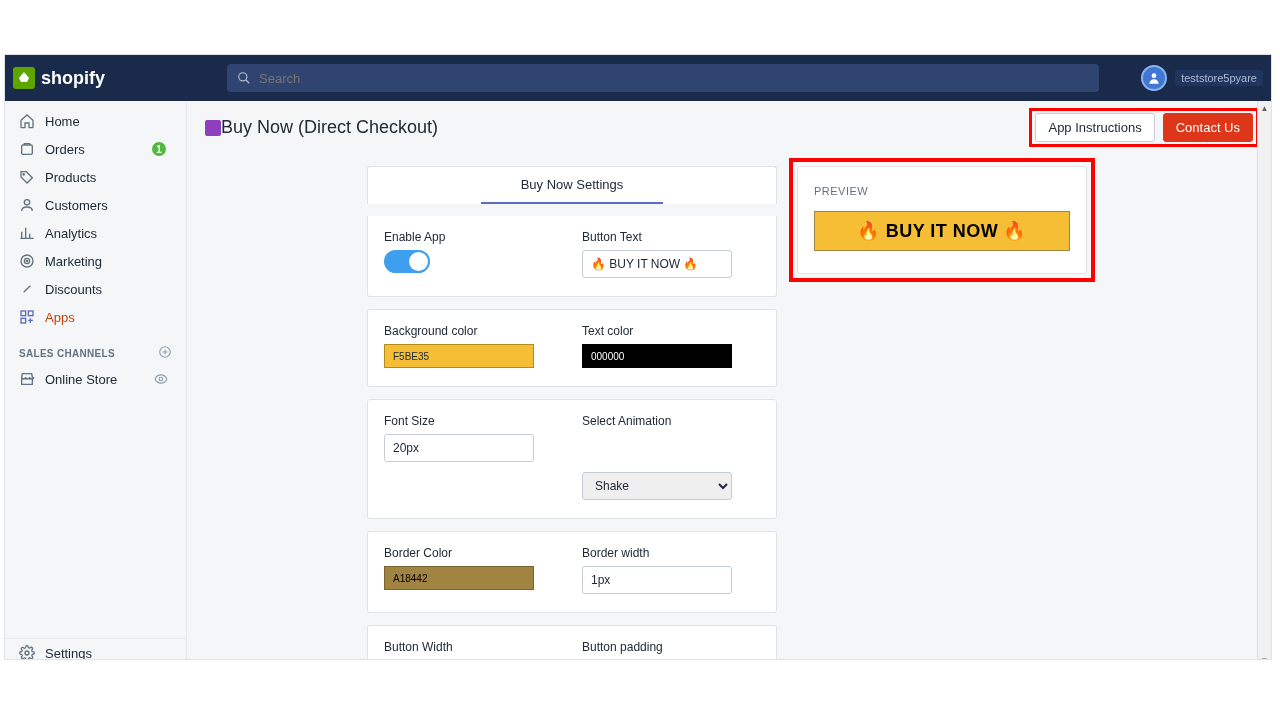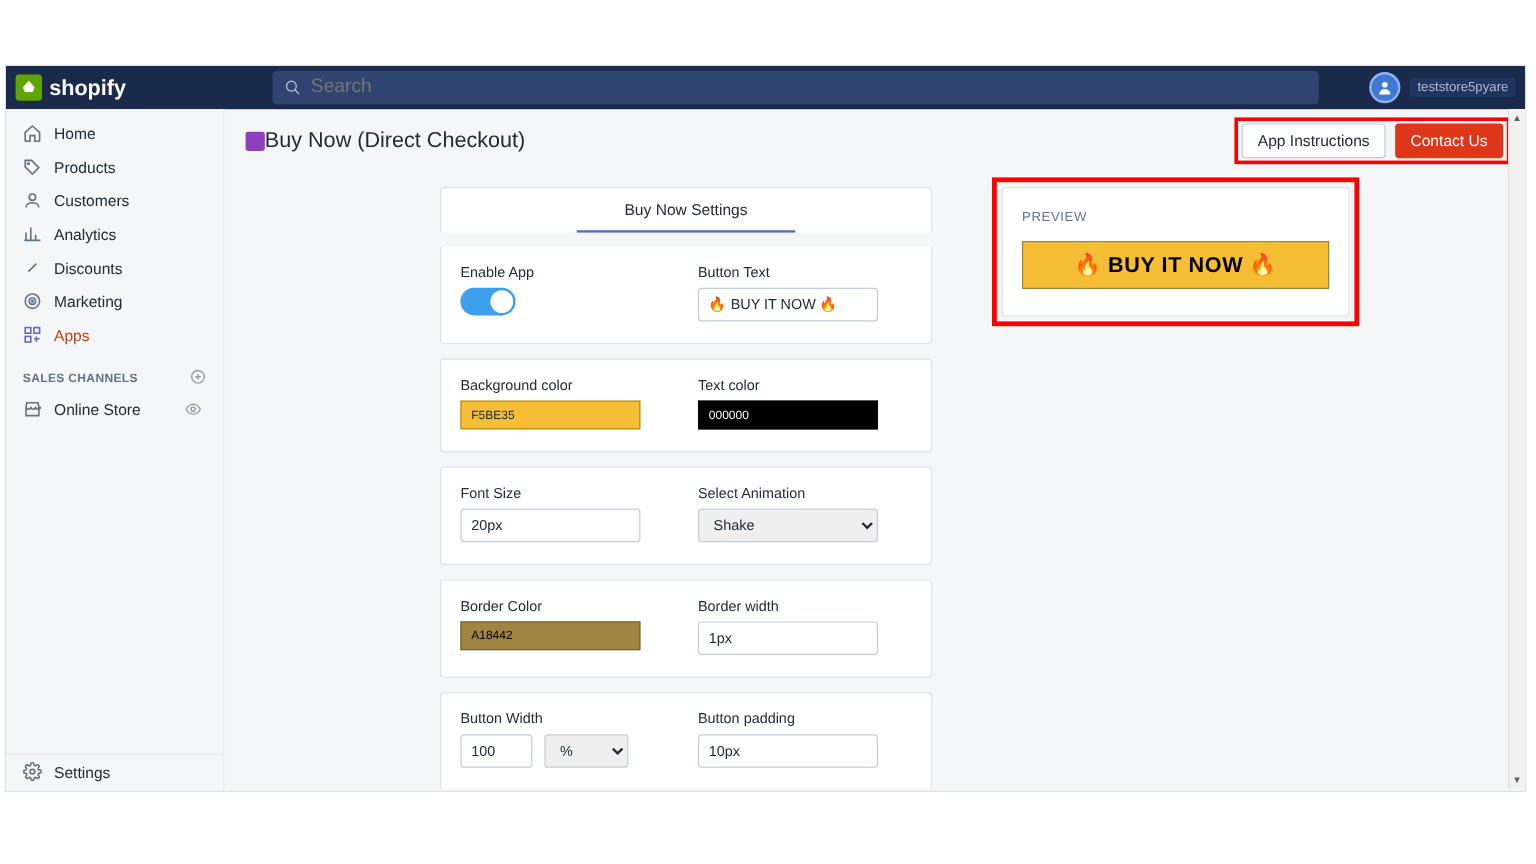--- a/index.html
+++ b/index.html
@@ -1,25 +1,25 @@
 <!DOCTYPE html>
 <html><head>
 <meta charset="utf-8">
 <style>
 * { margin: 0; padding: 0; box-sizing: border-box; font-family: -apple-system, BlinkMacSystemFont, "Segoe UI", Helvetica, Arial, sans-serif; }
 body { background: #fff; }
 .viewport { width: 1280px; height: 720px; position: relative; background: #fff; padding-top: 50px; }
 .app-frame { position: absolute; left: 4px; top: 54px; right: 8px; bottom: 60px; background: #f4f6f8; border: 1px solid #dfe3e8; overflow: hidden; }
-.topbar { height: 36px; background: #1a2a4a; display: flex; align-items: center; padding: 0 8px; gap: 12px; }
+.topbar { height: 46px; background: #1a2a4a; display: flex; align-items: center; padding: 0 8px; gap: 12px; }
 .logo { display: flex; align-items: center; gap: 6px; color: #fff; font-weight: 600; font-size: 18px; }
 .logo-icon { width: 22px; height: 22px; background: #5ea500; border-radius: 3px; position: relative; }
 .logo-icon::after { content:''; position:absolute; width: 10px; height: 10px; background:#fff; top:5px; left:6px; clip-path: polygon(50% 0, 100% 60%, 80% 100%, 20% 100%, 0 60%); }
 .search-wrap { flex: 1; max-width: 910px; margin-left: 110px; }
 .search-box { display:flex; align-items:center; background: #2f4470; border-radius: 4px; height: 28px; padding: 0 10px; gap: 8px; }
-.search-box input { background: transparent; border: none; outline: none; color: #c3cde0; font-size: 16px; flex:1; }
+.search-box input { background: transparent; border: none; outline: none; color: #c3cde0; font-size: 13px; flex:1; }
 .search-icon { width:14px; height:14px; }
 .user-area { display:flex; align-items:center; gap:8px; margin-left: 30px; }
 .avatar { width: 26px; height: 26px; border-radius: 50%; background: #4178d4; border: 2px solid #8ab3f0; display:flex; align-items:center; justify-content:center; }
 .avatar svg { width:14px; height:14px; }
 .username-pill { background:#1f3560; color:#aeb9d0; font-size:11px; padding:2px 6px; border-radius:2px;text-align:center; }
 .layout { display:flex; height: calc(100% - 38px); }
 .sidebar { width: 182px; background:#f4f6f8; border-right:1px solid #e7eaef; display:flex; flex-direction:column; padding-top:6px; }
 .nav-item { display:flex; align-items:center; gap:10px; padding: 6px 14px; font-size:13px; color:#212b36; cursor:pointer; position:relative; }
 .nav-item.active { color:#c2410c; }
 .nav-item .ico { width:16px; height:16px; display:flex; align-items:center; justify-content:center; color:#637381; }
@@ -47,28 +47,28 @@
 .field label { font-size:12px; color:#212b36; }
 .toggle { width:46px; height:23px; background:#3f9fef; border-radius:12px; position:relative; cursor:pointer; }
 .toggle::after { content:''; position:absolute; width:19px; height:19px; background:#fff; border-radius:50%; top:2px; right:2px; }
 .text-input { border:1px solid #c4cdd5; border-radius:3px; padding:5px 8px; font-size:12px; color:#212b36; width:150px; height:28px; }
 .color-input { border:1px solid #c4cdd5; padding:5px 8px; font-size:10px; width:150px; height:24px; }
 .bg-yellow { background:#F5BE35; color:#212b36; border:1px solid #b38b1f; }
 .bg-black { background:#000; color:#fff; border:1px solid #000; }
 .bg-olive { background:#A18442; color:#000000; border:1px solid #7a632f; }
 .row-inline { display:flex; gap:10px; }
 .row-inline .text-input { width:60px; }
-.right-col { flex:1; max-width:290px; position:relative;margin-left:38px; }
+.right-col { flex:1; max-width:290px; position:relative; }
 .preview-card { background:#fff; border:1px solid #dfe3e8; border-radius:3px; padding:18px 16px 22px; }
 .preview-label { font-size:11px; color:#637381; letter-spacing:0.5px; margin-bottom:14px; }
 .preview-btn { background:#F5BE35; border:1px solid #A18442; color:#000; font-weight:800; font-size:18px; padding:8px 0; width:100%; text-align:center; letter-spacing:0.5px; }
 .highlight-preview { position:absolute; border:4px solid #ff0000; top:-8px; left:-8px; right:-8px; bottom:-8px; }
 .scrollbar { position:absolute; right:0; top:0; bottom:0; width:14px; background:#f1f1f1; border-left:1px solid #e0e0e0; }
 .scroll-btn { height:14px; display:flex; align-items:center; justify-content:center; color:#606060; font-size:8px; }
-select.text-input { appearance:auto; }
+select.text-input { appearance:auto;margin-top:38px; }
 </style>
 </head>
 <body>
 
 <div class="viewport">
 <div class="app-frame">
 
   <div class="topbar">
     <div class="logo">
       <span class="logo-icon"></span>
@@ -100,20 +100,30 @@
         <span class="ico">
               <svg width="16" height="16" viewBox="0 0 24 24" fill="none" stroke="currentColor" stroke-width="2">
                 <path d="M3 11l9-8 9 8v10a1 1 0 01-1 1h-5v-7h-6v7H4a1 1 0 01-1-1z"></path>
               </svg>
             </span>
         <span>Home</span>
       </div>
       <div class="nav-item">
         <span class="ico">
               <svg width="16" height="16" viewBox="0 0 24 24" fill="none" stroke="currentColor" stroke-width="2">
+                <rect x="4" y="6" width="16" height="14" rx="2"></rect>
+                <path d="M8 6V4h8v2"></path>
+              </svg>
+            </span>
+        <span>Orders</span>
+        <span class="badge">1</span>
+      </div>
+      <div class="nav-item">
+        <span class="ico">
+              <svg width="16" height="16" viewBox="0 0 24 24" fill="none" stroke="currentColor" stroke-width="2">
                 <path d="M20 13l-8 8-9-9V4h8z"></path>
                 <circle cx="7" cy="8" r="1"></circle>
               </svg>
             </span>
         <span>Products</span>
       </div>
       <div class="nav-item">
         <span class="ico">
               <svg width="16" height="16" viewBox="0 0 24 24" fill="none" stroke="currentColor" stroke-width="2">
                 <circle cx="12" cy="8" r="4"></circle>
@@ -122,38 +132,38 @@
             </span>
         <span>Customers</span>
       </div>
       <div class="nav-item">
         <span class="ico">
               <svg width="16" height="16" viewBox="0 0 24 24" fill="none" stroke="currentColor" stroke-width="2">
                 <path d="M4 20V10M10 20V4M16 20v-7M22 20H2"></path>
               </svg>
             </span>
         <span>Analytics</span>
-      </div>
-      <div class="nav-item">
-        <span class="ico">
-              <svg width="16" height="16" viewBox="0 0 24 24" fill="none" stroke="currentColor" stroke-width="2">
-                <path d="M7 17L17 7M8 8h.01M16 16h.01"></path>
-              </svg>
-            </span>
-        <span>Discounts</span>
       </div>
       <div class="nav-item">
         <span class="ico">
               <svg width="16" height="16" viewBox="0 0 24 24" fill="none" stroke="currentColor" stroke-width="2">
                 <circle cx="12" cy="12" r="9"></circle>
                 <circle cx="12" cy="12" r="4"></circle>
                 <circle cx="12" cy="12" r="1"></circle>
               </svg>
             </span>
         <span>Marketing</span>
+      </div>
+      <div class="nav-item">
+        <span class="ico">
+              <svg width="16" height="16" viewBox="0 0 24 24" fill="none" stroke="currentColor" stroke-width="2">
+                <path d="M7 17L17 7M8 8h.01M16 16h.01"></path>
+              </svg>
+            </span>
+        <span>Discounts</span>
       </div>
       <div class="nav-item active">
         <span class="ico">
               <svg width="16" height="16" viewBox="0 0 24 24" fill="none" stroke="currentColor" stroke-width="2">
                 <rect x="3" y="3" width="7" height="7"></rect>
                 <rect x="14" y="3" width="7" height="7"></rect>
                 <rect x="3" y="14" width="7" height="7"></rect>
                 <path d="M17 14v7M14 17h7"></path>
               </svg>
             </span>

